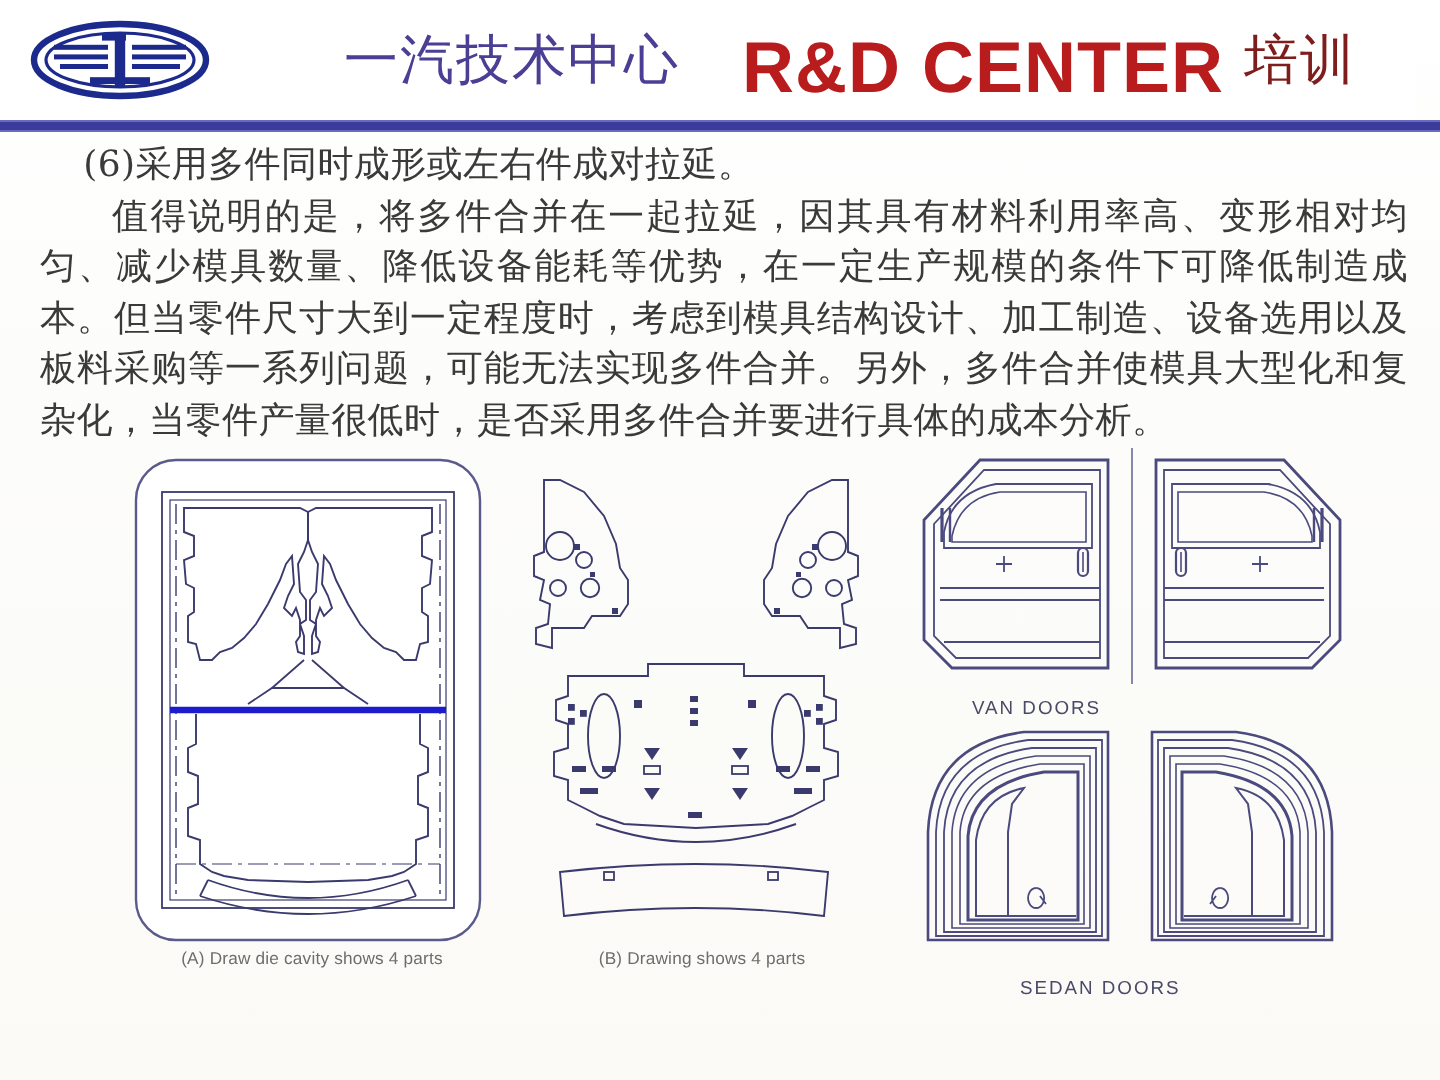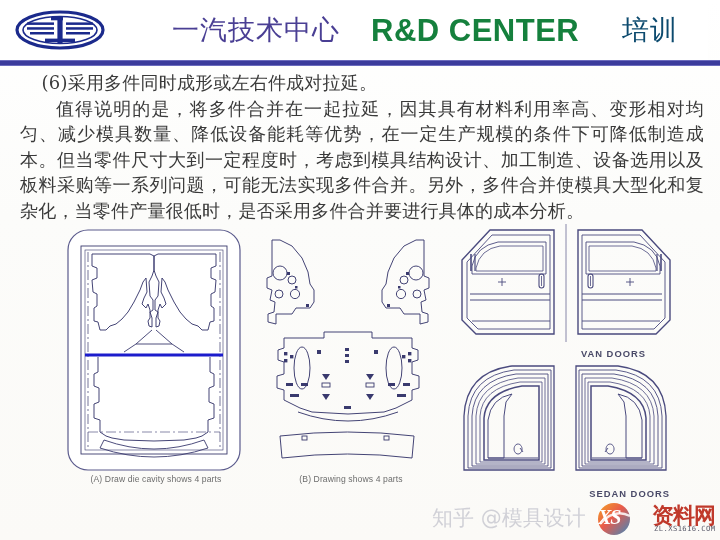--- a/index.html
+++ b/index.html
@@ -40,32 +40,32 @@
     font-size: 27px;
     letter-spacing: 1px;
     color: #4a3f94;
     font-family: "DejaVu Sans", sans-serif;
     font-weight: 500;
     white-space: nowrap;
   }
   #header-title-en {
     position: absolute;
     left: 371px; top: 13px;
-    font-size: 31px;
+    font-size: 36px;
     font-weight: bold;
     letter-spacing: 0.5px;
-    color: #15803d;
+    color: #b91c1c;
     font-family: "Liberation Sans", sans-serif;
     white-space: nowrap;
   }
   #header-title-right {
     position: absolute;
     left: 622px; top: 12px;
     font-size: 27px;
-    color: #0c4a6e;
+    color: #7f1d1d;
     font-family: "DejaVu Sans", sans-serif;
     letter-spacing: 1px;
     white-space: nowrap;
     text-align: center;
   }
   #header-rule {
     position: absolute;
     left: 0; top: 60px;
     width: 720px; height: 4px;
     background: #3b3b9c;
@@ -103,26 +103,25 @@
     position: absolute;
     text-align: center;
     font-size: 8.6px;
     color: #6d6d6d;
     line-height: 12px;
     font-family: "Liberation Sans", sans-serif;
     letter-spacing: 0.1px;
   }
   .fig-label {
     position: absolute;
-    text-align: right;
+    text-align: left;
     font-size: 9.4px;
     color: #4a4a68;
     letter-spacing: 1px;
     font-family: "Liberation Sans", sans-serif;
-    font-weight: bold;
   }
 
   
   #watermark {
     position: absolute;
     left: 430px; top: 500px;
     width: 290px; height: 40px;
   }
   #wm-zhihu {
     position: absolute;
@@ -366,31 +365,14 @@
     <div class="fig-caption" style="left:58px; top:249px; width:196px;">
       <div>(A) Draw die cavity shows 4 parts</div>
     </div>
     <div class="fig-caption" style="left:262px; top:249px; width:178px;">
       <div>(B) Drawing shows 4 parts</div>
     </div>
     <div class="fig-label" style="left:486px; top:124px; width:160px;">VAN DOORS</div>
     <div class="fig-label" style="left:510px; top:264px; width:160px;">SEDAN DOORS</div>
   </div>
 
-  <div id="watermark">
-    <div id="wm-zhihu">知乎 @模具设计</div>
-    <svg id="wm-logo" viewBox="0 0 130 36">
-      <defs>
-        <linearGradient id="xsg" x1="0" y1="0" x2="1" y2="1">
-          <stop offset="0%" stop-color="#f39c12"></stop>
-          <stop offset="45%" stop-color="#e74c3c"></stop>
-          <stop offset="100%" stop-color="#2980b9"></stop>
-        </linearGradient>
-      </defs>
-      <circle cx="24" cy="17" r="16" fill="url(#xsg)" opacity="0.92"></circle>
-      <path d="M10 22 Q24 6 40 14" fill="none" stroke="#ffffff" stroke-width="2.4" opacity="0.85"></path>
-    </svg>
-    <div id="wm-xs-text">XS</div>
-    <div id="wm-zlw">资料网</div>
-    <div id="wm-url">ZL.XS1616.COM</div>
-  </div>
 
 </div>
 
 </body></html>

